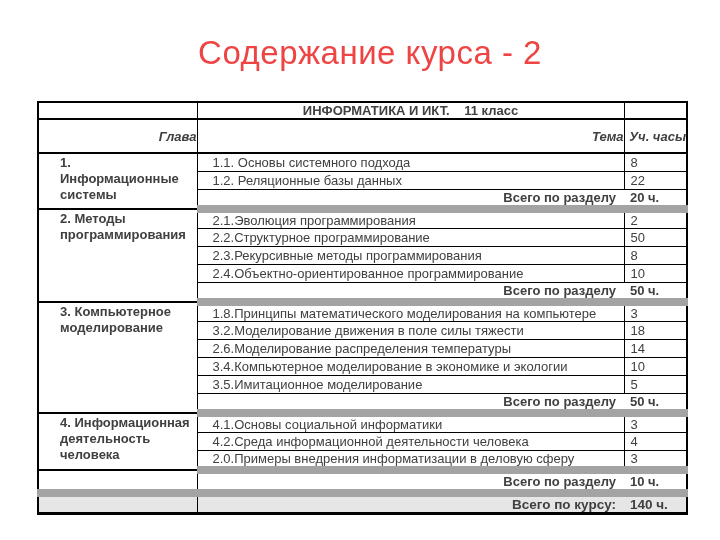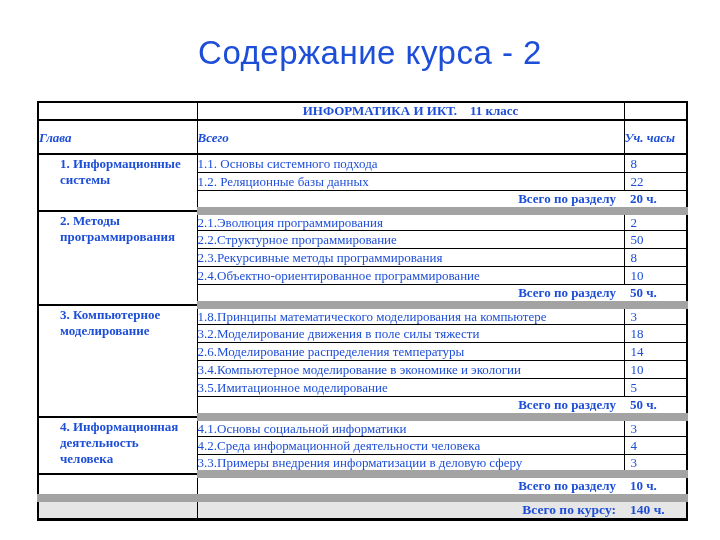--- a/index.html
+++ b/index.html
@@ -15,38 +15,38 @@
 
   .slide-title {
     position: absolute;
     top: 34px;
     left: 0;
     width: 720px;
     text-align: center;
     font-family: "Liberation Sans", sans-serif;
     font-size: 33px;
     font-weight: 500;
-    color: #1d4ed8;
+    color: #ef4444;
     letter-spacing: 0.5px;
     padding-left: 20px;
   }
 
   .table-wrap {
     position: absolute;
     left: 37px;
     top: 101px;
   }
 
   table.course-table {
     border-collapse: collapse;
     table-layout: fixed;
     width: 649px;
-    font-family: Liberation Serif, serif;
+    font-family: Liberation Sans, sans-serif;
     font-size: 13px;
-    color: #1d4ed8;
+    color: #404040;
     border: 2px solid #000;
     border-bottom-width: 3px;
   }
 
   .course-table td, .course-table th {
     border-left: 1px solid #000;
     border-right: 1px solid #000;
     border-bottom: 1px solid #000;
     overflow: hidden;
   }
@@ -57,35 +57,35 @@
     font-weight: bold;
     white-space: pre;
     font-size: 13px;
   }
 
   tr.head-row th {
     height: 34px;
     border-bottom: 2px solid #000;
     font-weight: bold;
     font-style: italic;
-    text-align: left;
+    text-align: right;
     vertical-align: middle;
     font-size: 13px;
     line-height: 15px;
   }
 
   tbody tr { height: 18px; }
   td.chapter-cell {
     font-weight: bold;
     vertical-align: top;
     padding: 1px 4px 1px 21px;
     line-height: 16px;
     border-bottom: 2px solid #000;
   }
-  td.topic-cell { padding: 0 0; line-height: 15px; }
+  td.topic-cell { padding: 0 15px; line-height: 15px; }
   td.hours-cell { padding: 0 6px; line-height: 15px; }
 
   tr.block-end td { border-bottom: 8px solid #a3a3a3; }
 
   tr.total-row td.total-label-cell,
   tr.course-total-row td.total-label-cell {
     text-align: right;
     font-weight: bold;
     padding: 0 8px 0 4px;
     border-right: none;
@@ -116,21 +116,21 @@
         <col style="width:63px">
       </colgroup>
       <thead>
         <tr class="course-row">
           <td></td>
           <td class="course-header-cell">ИНФОРМАТИКА И ИКТ.    11 класс</td>
           <td></td>
         </tr>
         <tr class="head-row">
           <th>Глава</th>
-          <th>Всего</th>
+          <th>Тема</th>
           <th>Уч. часы</th>
         </tr>
       </thead>
       <tbody id="table-body">
       <tr class="topic-row">
             <td class="chapter-cell" rowspan="3">1. Информационные системы</td>
             <td class="topic-cell">1.1. Основы системного подхода</td>
             <td class="hours-cell">8</td>
           </tr>
           <tr class="topic-row">
@@ -190,21 +190,21 @@
           <tr class="topic-row">
             <td class="chapter-cell" rowspan="3">4. Информационная деятельность человека</td>
             <td class="topic-cell">4.1.Основы социальной информатики</td>
             <td class="hours-cell">3</td>
           </tr>
           <tr class="topic-row">
             <td class="topic-cell">4.2.Среда информационной деятельности человека</td>
             <td class="hours-cell">4</td>
           </tr>
           <tr class="topic-row block-end">
-            <td class="topic-cell">3.3.Примеры внедрения информатизации в деловую сферу</td>
+            <td class="topic-cell">2.0.Примеры внедрения информатизации в деловую сферу</td>
             <td class="hours-cell">3</td>
           </tr>
           <tr class="total-row block-end">
             <td class="chapter-empty-cell"></td>
             <td class="total-label-cell">Всего по разделу</td>
             <td class="hours-cell">10 ч.</td>
           </tr>
           <tr class="course-total-row">
             <td class="chapter-empty-cell"></td>
             <td class="total-label-cell">Всего по курсу:</td>

